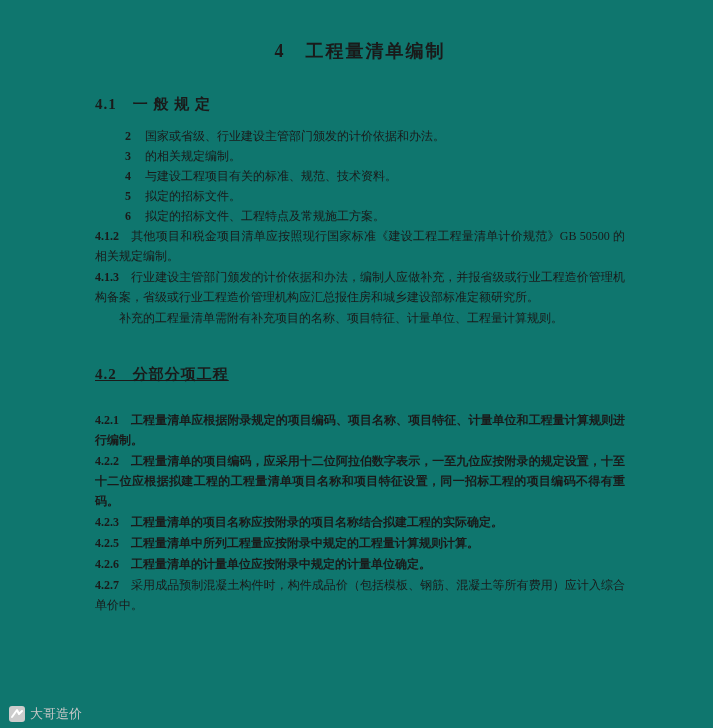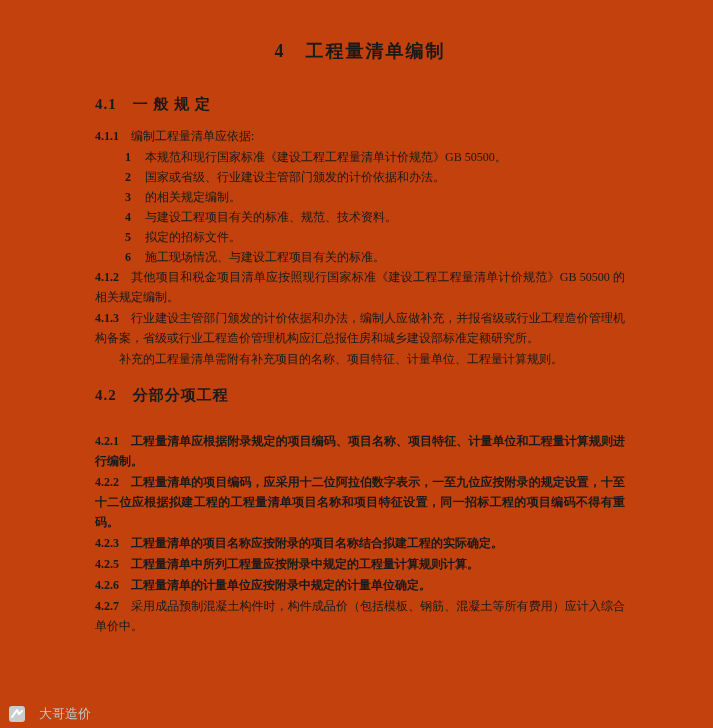--- a/index.html
+++ b/index.html
@@ -3,42 +3,42 @@
 <meta charset="utf-8">
 <style>
   html, body { margin: 0; padding: 0; background: #ffffff; }
   .page {
     position: relative;
     width: 713px;
     height: 728px;
     box-sizing: border-box;
     padding: 38px 88px 0 95px;
     overflow: hidden;
-    background: #c2410c;
+    background: #0f766e;
     color: #1a1a1a;
     font-family: "Liberation Serif", "DejaVu Serif", serif;
     font-size: 12px;
     line-height: 20px;
   }
   .chapter-title {
     margin: 0 0 0 0;
     text-align: center;
     font-size: 18px;
     line-height: 26px;
     font-weight: 700;
     letter-spacing: 2px;
   }
   .section-heading {
     margin: 30px 0 12px 0;
     font-size: 15px;
     line-height: 20px;
     font-weight: 700;
     letter-spacing: 1px;
   }
-  .section-heading.second { margin-top: 16px; margin-bottom: 26px; }
+  .section-heading.second { margin-top: 36px; margin-bottom: 26px; text-decoration: underline; }
   .clause {
     margin: 0 0 1px 0;
     text-align: justify;
   }
   .clause-num {
     font-weight: 700;
     padding-right: 12px;
     white-space: nowrap;
   }
   .clause.bold { font-weight: 700; }
@@ -55,46 +55,44 @@
     margin: 0 0 1px 0;
     text-indent: 2em;
     text-align: justify;
   }
   .watermark {
     position: absolute;
     left: 8px;
     bottom: 4px;
     display: flex;
     align-items: center;
-    gap: 13px;
+    gap: 4px;
     color: #c6c6c6;
     font-size: 13px;
     font-family: "Liberation Sans", sans-serif;
     user-select: none;
   }
   .watermark svg { display: block; }
 </style>
 </head>
 <body>
 
 <div class="page">
 
   <h1 class="chapter-title">4　工程量清单编制</h1>
 
   <h2 class="section-heading">4.1　一 般 规 定</h2>
 
-  <p class="clause"><span class="clause-num">4.1.1</span><span class="clause-text">编制工程量清单应依据:</span></p>
 
   <div class="sublist">
-    <p class="sub-item"><span class="sub-num">1</span><span>本规范和现行国家标准《建设工程工程量清单计价规范》GB 50500。</span></p>
     <p class="sub-item"><span class="sub-num">2</span><span>国家或省级、行业建设主管部门颁发的计价依据和办法。</span></p>
     <p class="sub-item"><span class="sub-num">3</span><span>的相关规定编制。</span></p>
     <p class="sub-item"><span class="sub-num">4</span><span>与建设工程项目有关的标准、规范、技术资料。</span></p>
     <p class="sub-item"><span class="sub-num">5</span><span>拟定的招标文件。</span></p>
-    <p class="sub-item"><span class="sub-num">6</span><span>施工现场情况、与建设工程项目有关的标准。</span></p>
+    <p class="sub-item"><span class="sub-num">6</span><span>拟定的招标文件、工程特点及常规施工方案。</span></p>
   </div>
 
   <p class="clause"><span class="clause-num">4.1.2</span><span class="clause-text">其他项目和税金项目清单应按照现行国家标准《建设工程工程量清单计价规范》GB 50500 的相关规定编制。</span></p>
 
   <p class="clause"><span class="clause-num">4.1.3</span><span class="clause-text">行业建设主管部门颁发的计价依据和办法，编制人应做补充，并报省级或行业工程造价管理机构备案，省级或行业工程造价管理机构应汇总报住房和城乡建设部标准定额研究所。</span></p>
 
 
   <p class="indent-para">补充的工程量清单需附有补充项目的名称、项目特征、计量单位、工程量计算规则。</p>
 
   <h2 class="section-heading second">4.2　分部分项工程</h2>

